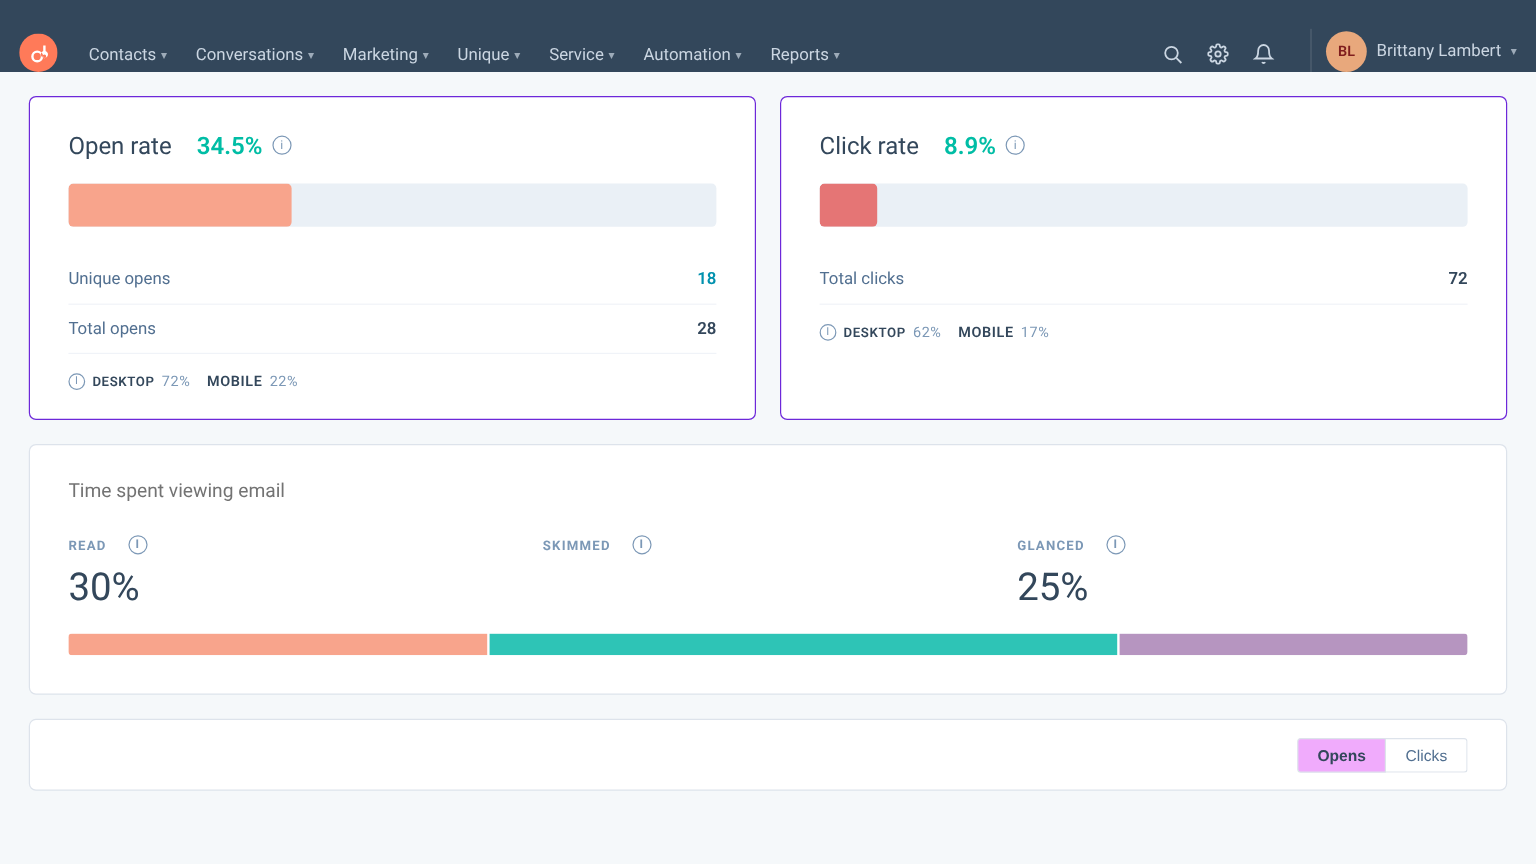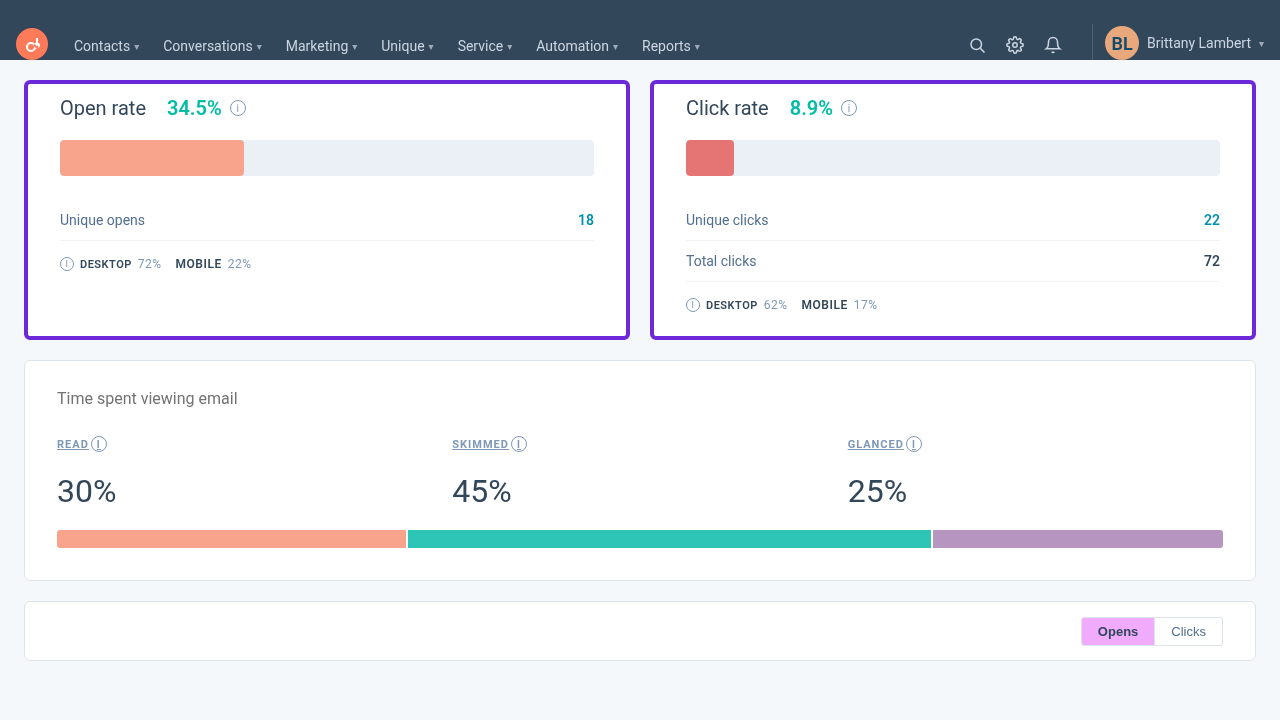--- a/index.html
+++ b/index.html
@@ -38,38 +38,38 @@
       background: none; border: none;
       display: flex; align-items: center; justify-content: center;
     }
     .nav-divider { width: 1px; height: 36px; background: rgba(255,255,255,0.15); margin: 0 8px; }
     .nav-user { display: flex; align-items: center; gap: 8px; cursor: pointer; color: #cbd6e2; font-size: 14px; }
     .nav-avatar {
       width: 34px; height: 34px; border-radius: 50%;
       background: #e8a87c;
       overflow: hidden;
       display: flex; align-items: center; justify-content: center;
-      font-size: 18px; color: #0c4a6e; font-weight: 600;
+      font-size: 12px; color: #7f1d1d; font-weight: 600;
     }
 
     
     main { padding: 20px 24px; max-width: 1280px; }
 
     .cards-row {
       display: grid;
       grid-template-columns: 1fr 1fr;
       gap: 20px;
       margin-bottom: 20px;
     }
 
     .card {
       background: #fff;
       border-radius: 6px;
-      border: 4px solid #6d28d9;
-      padding: 12px 32px 24px 32px;
+      border: 1px solid #6d28d9;
+      padding: 28px 32px 24px 32px;
     }
 
     .card-title {
       font-size: 20px;
       font-weight: 400;
       color: #33475b;
       margin-bottom: 20px;
       display: flex; align-items: center; gap: 8px;
     }
     .card-title-rate {
@@ -146,23 +146,22 @@
       display: grid;
       grid-template-columns: 1fr 1fr 1fr;
       gap: 20px;
       margin-bottom: 20px;
     }
 
     .time-metric-label {
       font-size: 11px; font-weight: 700;
       text-transform: uppercase; letter-spacing: 1px;
       color: #7c98b6;
-      display: flex; align-items: center; gap: 2px;
-      margin-bottom: 20px;
-      text-decoration: underline;
+      display: flex; align-items: center; gap: 18px;
+      margin-bottom: 8px;
     }
     .time-metric-value {
       font-size: 32px; font-weight: 400; color: #33475b;
     }
 
     .time-bar {
       display: flex; height: 18px; border-radius: 3px; overflow: hidden; gap: 2px;
     }
     .time-bar-read { background: #f8a48c; }
     .time-bar-skimmed { background: #2ec4b6; }
@@ -274,20 +273,24 @@
       </div>
 
       <div class="progress-bar-container">
         <div class="progress-bar-fill" style="width: 34.5%"></div>
       </div>
 
       <div class="stat-row">
         <span class="stat-label">Unique opens</span>
         <span class="stat-value stat-value-blue">18</span>
       </div>
+      <div class="stat-row">
+        <span class="stat-label">Total opens</span>
+        <span class="stat-value stat-value-dark">28</span>
+      </div>
 
       <div class="card-footer">
         <span class="info-icon">i</span>
         <span class="desktop-label">DESKTOP</span>
         <span class="pct-text">72%</span>
         <span class="mobile-label">MOBILE</span>
         <span class="pct-text">22%</span>
       </div>
     </div>
 
@@ -295,24 +298,20 @@
       <div class="card-title">
         <span>Click rate</span>&nbsp;
         <span class="card-title-rate">8.9%</span>
         <span class="info-icon">i</span>
       </div>
 
       <div class="progress-bar-container">
         <div class="progress-bar-fill progress-bar-fill-click"></div>
       </div>
 
-      <div class="stat-row">
-        <span class="stat-label">Unique clicks</span>
-        <span class="stat-value stat-value-blue">22</span>
-      </div>
       <div class="stat-row">
         <span class="stat-label">Total clicks</span>
         <span class="stat-value stat-value-dark">72</span>
       </div>
 
       <div class="card-footer">
         <span class="info-icon">i</span>
         <span class="desktop-label">DESKTOP</span>
         <span class="pct-text">62%</span>
         <span class="mobile-label">MOBILE</span>
@@ -330,21 +329,20 @@
           <span>READ</span>
           <span class="info-icon">i</span>
         </div>
         <div class="time-metric-value">30%</div>
       </div>
       <div>
         <div class="time-metric-label">
           <span>SKIMMED</span>
           <span class="info-icon">i</span>
         </div>
-        <div class="time-metric-value">45%</div>
       </div>
       <div>
         <div class="time-metric-label">
           <span>GLANCED</span>
           <span class="info-icon">i</span>
         </div>
         <div class="time-metric-value">25%</div>
       </div>
     </div>
 

